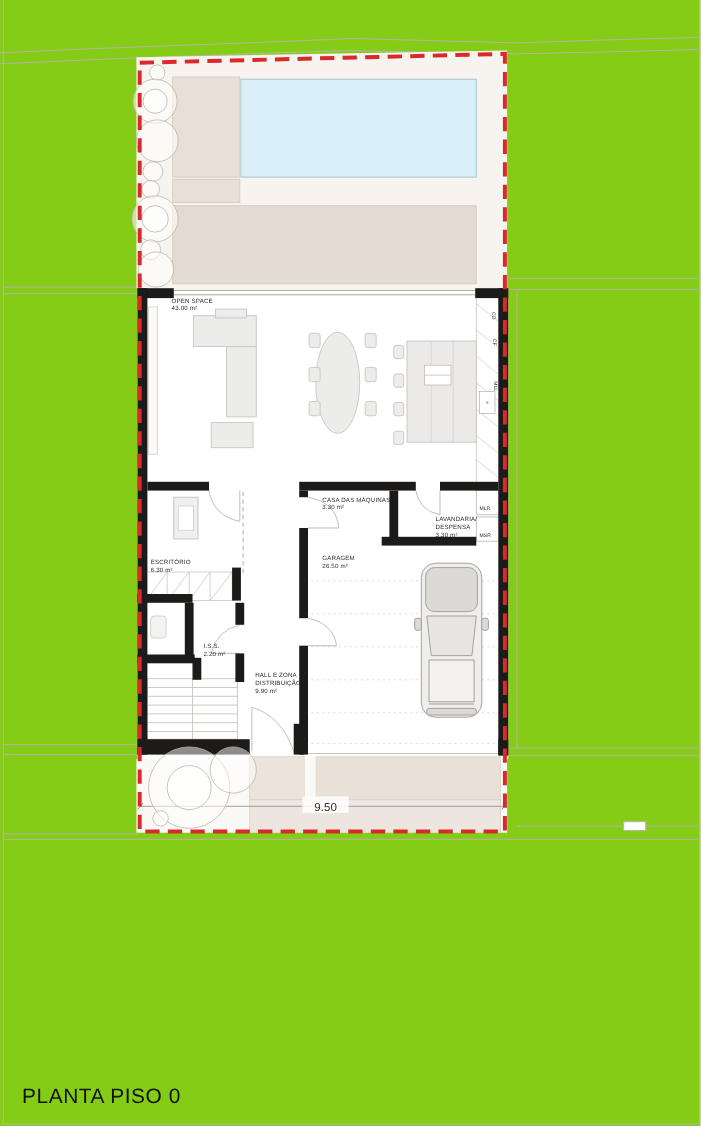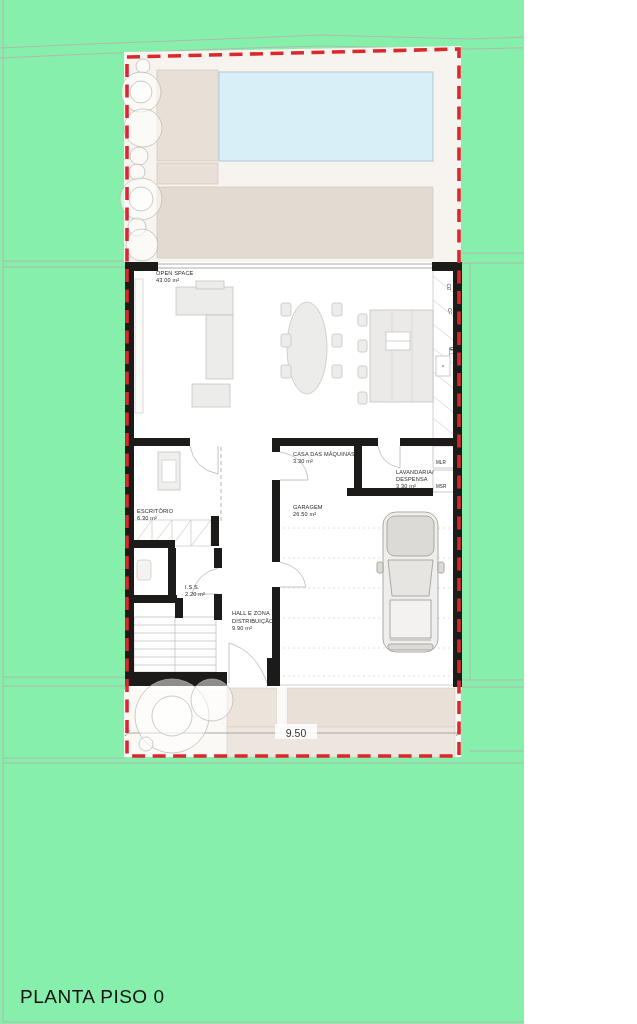--- a/index.html
+++ b/index.html
@@ -1,16 +1,16 @@
 <!DOCTYPE html>
 <html><head>
 <meta charset="utf-8">
 <style>
   html,body{margin:0;padding:0;background:#ffffff;}
-  .page{position:relative;width:524px;height:1024px;background:#86efac;overflow:hidden;}
+  .page{position:relative;width:637px;height:1024px;background:#84cc16;overflow:hidden;}
   svg{display:block;}
   text{font-family:"Liberation Sans","DejaVu Sans",sans-serif;fill:#2e2c2a;}
   .room-label{font-size:5.6px;letter-spacing:.15px;}
   .tag-label{font-size:4.6px;}
   .dim-label{font-size:10.5px;fill:#333;}
   .title-label{font-size:19px;fill:#111;letter-spacing:.5px;}
 </style>
 </head>
 <body>
 

